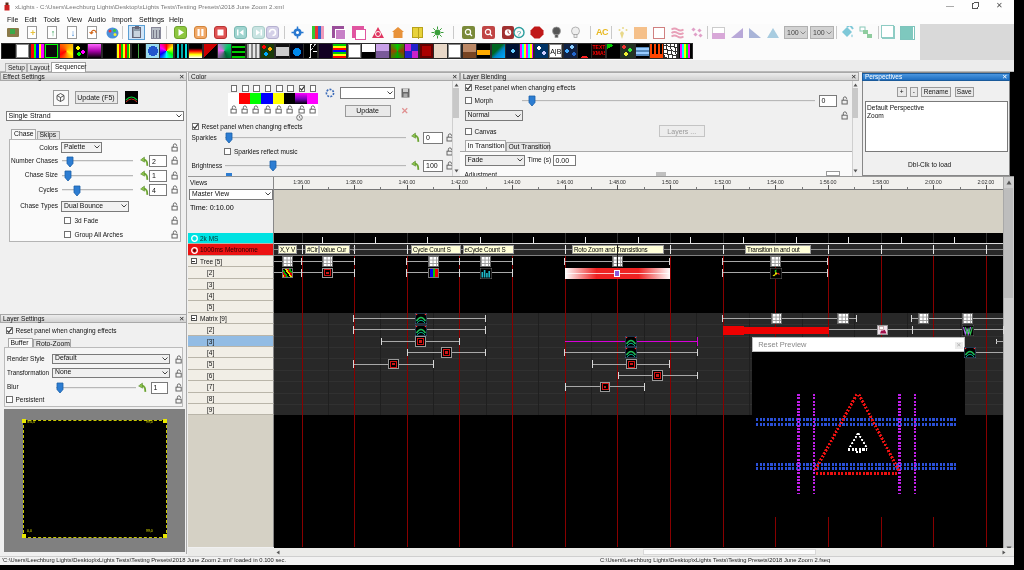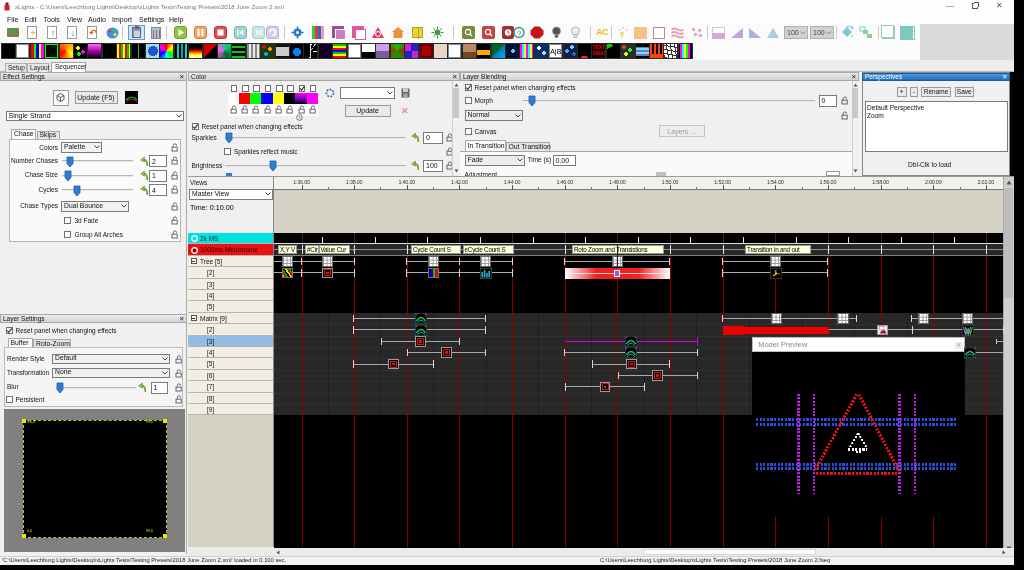--- a/index.html
+++ b/index.html
@@ -1008,21 +1008,21 @@
 <svg class="abs" style="left:961.7px;top:324.5px" width="12" height="11" viewBox="0 0 12 11">
     <rect width="12" height="11" fill="#000" stroke="#777" stroke-width="0.8"></rect>
     <g fill="none" stroke-width="1.1">
       <path d="M1.5 2 L3.3 9 L5 4 L6.7 9 L8.5 2" stroke="#b070f0"></path>
       <path d="M3.3 2 L5.1 9 L6.8 4 L8.5 9 L10.3 2" stroke="#30c050"></path>
     </g>
   </svg>
 <div class="abs" style="left:995.8px;top:338.5px;width:1px;height:5.6px;background:#d8d8d8;"></div>
 <div class="abs" style="left:995.8px;top:340.8px;width:7.2000000000000455px;height:1px;background:#a8a8a8;"></div>
 <div class="abs" style="left:751.7px;top:337.3px;width:213.3px;height:14.4px;background:#fff;border:1px solid #bbb;"></div>
-<div class="abs" style="left:758.2px;top:340.3px;font-size:7.5px;line-height:9.5px;color:#888;white-space:nowrap;">Model Preview</div>
+<div class="abs" style="left:758.2px;top:340.3px;font-size:7.5px;line-height:9.5px;color:#888;white-space:nowrap;">Reset Preview</div>
 <div class="abs" style="left:955px;top:341.7px;width:7.7px;height:7.7px;background:#ececec;">
     <div style="font-size:6px;line-height:7px;color:#aaa;text-align:center">✕</div>
   </div>
 <div class="abs" style="left:751.7px;top:351.7px;width:213.3px;height:165.1px;background:#000;"></div>
 <div class="abs" style="left:756px;top:418.4px;width:200px;height:3px;background:repeating-linear-gradient(90deg,#2a50d8 0 2.2px,transparent 2.2px 3.6px);"></div>
 <div class="abs" style="left:756px;top:422.8px;width:200px;height:3px;background:repeating-linear-gradient(90deg,#2a50d8 0 2.2px,transparent 2.2px 3.6px);"></div>
 <div class="abs" style="left:756px;top:462.8px;width:200px;height:3px;background:repeating-linear-gradient(90deg,#2a50d8 0 2.2px,transparent 2.2px 3.6px);"></div>
 <div class="abs" style="left:756px;top:467.2px;width:200px;height:3px;background:repeating-linear-gradient(90deg,#2a50d8 0 2.2px,transparent 2.2px 3.6px);"></div>
 <div class="abs" style="left:797.4px;top:393.5px;width:2.6px;height:100.5px;background:repeating-linear-gradient(180deg,#c01fe8 0 2px,transparent 2px 3.4px);"></div>
 <div class="abs" style="left:812.8px;top:393.5px;width:2.6px;height:100.5px;background:repeating-linear-gradient(180deg,#c01fe8 0 2px,transparent 2px 3.4px);"></div>

